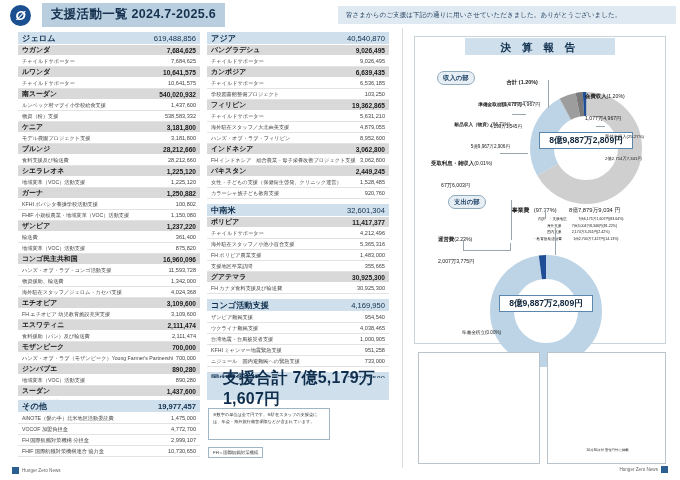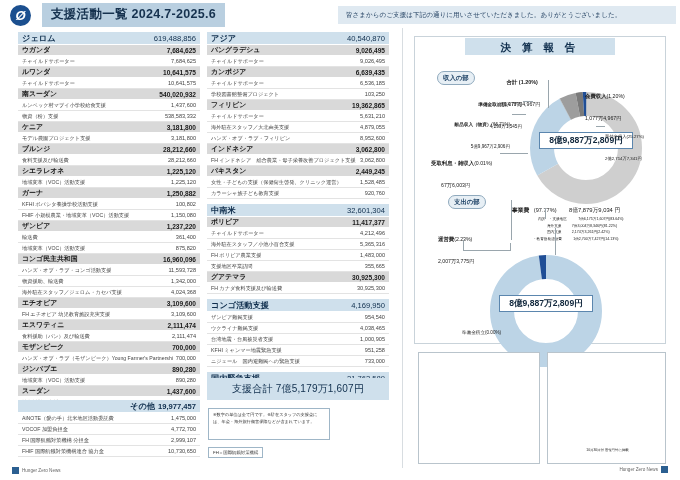--- a/index.html
+++ b/index.html
@@ -39,28 +39,28 @@
   .r-country { background:#d9d9d9; height:11px; padding:0 4px; }
   .r-country .nm { font-size:6.9px; font-weight:bold; color:#1a1a1a; }
   .r-country .vl { font-size:6.6px; font-weight:bold; color:#1a1a1a; }
 
   .r-item { background:#fff; height:11px; padding:0 4px; border-bottom:1px solid #e3e3e3; }
   .r-item .nm { font-size:5.2px; color:#444; }
   .r-item .vl { font-size:5.6px; color:#444; }
 
   .r-gap { height:5px; background:#fff; }
 
-  .r-other { background:#cfe0ec; height:13px; padding:0 4px;justify-content:flex-end; }
+  .r-other { background:#cfe0ec; height:13px; padding:0 4px; }
   .r-other .nm { font-size:8.2px; font-weight:bold; color:#0f2e4d; }
   .r-other .vl { font-size:7.6px; font-weight:bold; color:#0f2e4d; }
 
   
   .total-banner { position:absolute; left:207px; top:378px; width:182px; height:22px;
     background:#cfe0ec; display:flex; align-items:center; justify-content:center; }
-  .total-banner .t1 { font-size:10px; font-weight:normal; color:#0f2e4d; letter-spacing:.2px; }
+  .total-banner .t1 { font-size:16px; font-weight:bold; color:#0f2e4d; letter-spacing:.2px;margin-left:16px; }
 
   
   .note-box { position:absolute; left:208px; top:408px; width:122px; height:32px;
     border:1px solid #9fb6c7; background:#fff; padding:3px 4px; }
   .note-box p { font-size:4.2px; color:#333; line-height:1.55; }
   .note-tag { position:absolute; left:208px; top:447px; border:1px solid #9fb6c7; background:#fff;
     font-size:4.4px; color:#333; padding:2px 4px; }
 
   
   .panel { position:absolute; left:414px; top:36px; width:252px; height:308px;

